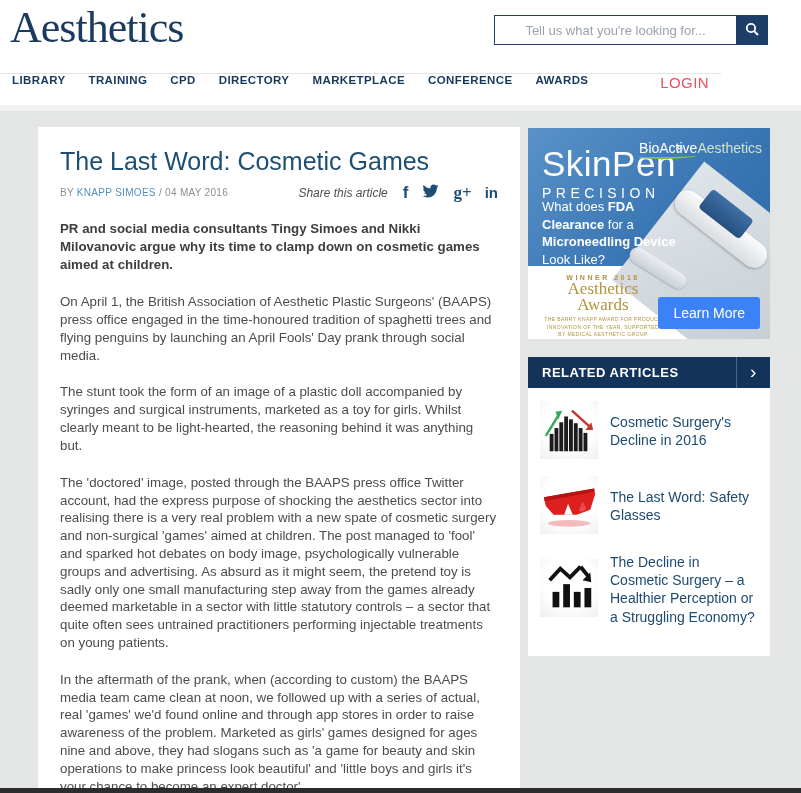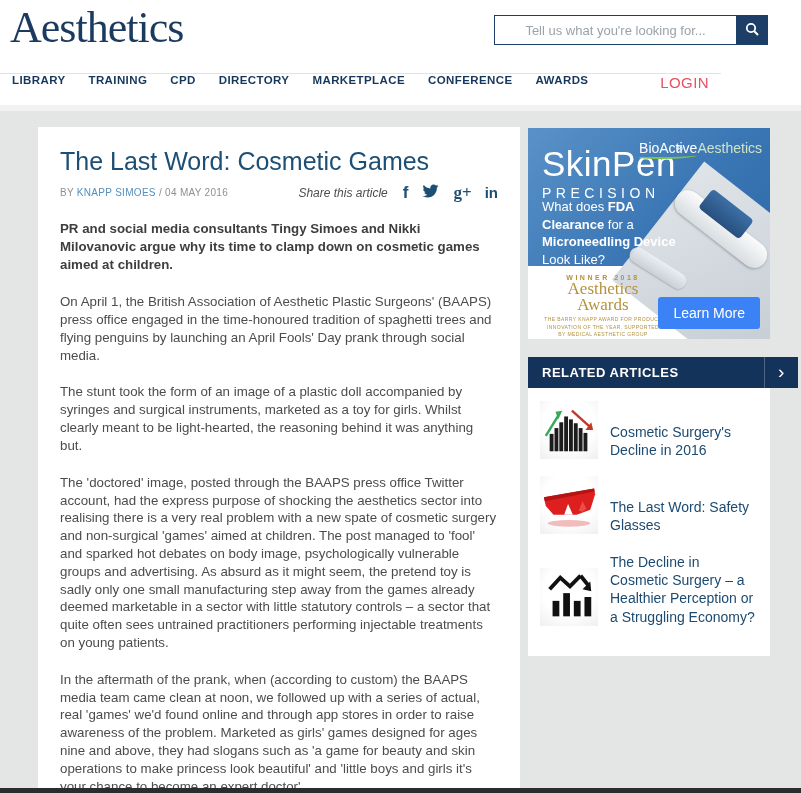--- a/index.html
+++ b/index.html
@@ -72,29 +72,29 @@
   .ad-headline { position:absolute; left:14px; top:70px; width:156px; color:#ffffff;
                  font-size:13px; line-height:1.35; }
   .award { position:absolute; left:16px; top:146px; width:118px; text-align:center; color:#b5923c; }
   .award-winner { font-size:7px; font-weight:bold; letter-spacing:2.5px; }
   .award-logo { font-family:"Liberation Serif", serif; font-size:17px; line-height:0.95; }
   .award-caption { font-size:5px; letter-spacing:0.4px; margin-top:3px; line-height:1.5; }
   .learn-more { position:absolute; right:10px; bottom:10px; background:#3b82f6; color:#ffffff;
                 font-size:14px; padding:8px 15px; border-radius:3px; border:none; cursor:pointer; }
 
   
-  .related-header { position:absolute; left:528px; top:357px; width:270px; height:31px;
+  .related-header { position:absolute; left:528px; top:357px; width:242px; height:31px;
                     background:#14335a; color:#ffffff; font-size:13px; font-weight:bold;
                     letter-spacing:0.5px; line-height:31px; padding-left:14px; }
   .related-arrow { position:absolute; right:0; top:0; width:34px; height:31px;
                    border-left:1px solid rgba(255,255,255,.25); text-align:center;
                    font-size:19px; font-weight:normal; line-height:29px; cursor:pointer; }
   .related-panel { position:absolute; left:528px; top:388px; width:242px; height:268px;
                    background:#ffffff; padding:13px 12px; display:flex; flex-direction:column; gap:17px; }
-  .rel-item { display:flex; gap:12px; align-items:flex-end; cursor:pointer; }
+  .rel-item { display:flex; gap:12px; align-items:center; cursor:pointer; }
   .rel-thumb { width:58px; height:58px; flex-shrink:0;
                background:radial-gradient(circle at 50% 40%, #ffffff 55%, #efefef 100%); }
   .rel-title { font-size:14px; color:#1d4a70; line-height:1.3; padding-top:2px; }
 </style>
 </head>
 <body>
 
 <div id="page">
 
   <div class="header">

